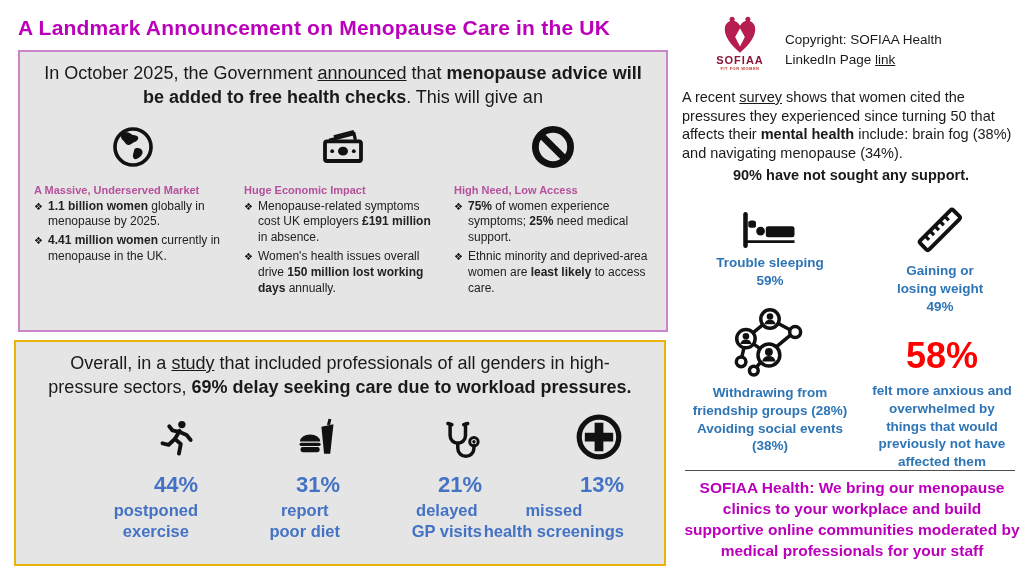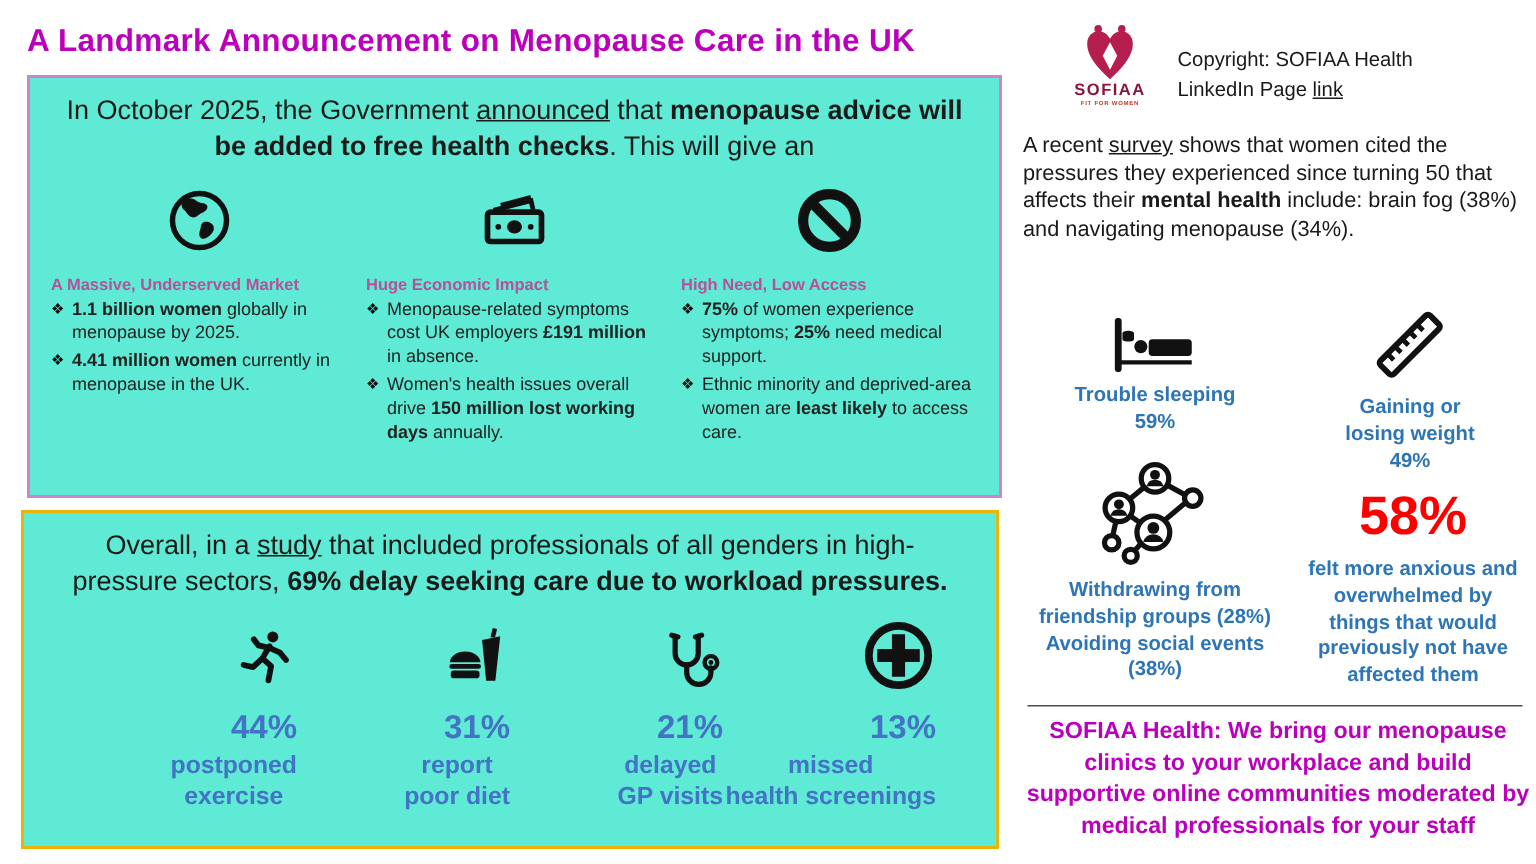--- a/index.html
+++ b/index.html
@@ -9,21 +9,21 @@
     font-family:"Liberation Sans","DejaVu Sans",sans-serif;color:#1f1f1f;
   }
   .seg-b{font-weight:700;}
   .seg-u{text-decoration:underline;}
 
   .title{
     position:absolute;left:18px;top:16px;width:660px;
     font-size:21px;font-weight:700;color:#bb00bb;letter-spacing:.2px;
   }
 
-  .panel{position:absolute;background:#5eead4;}
+  .panel{position:absolute;background:#e5e5e5;}
   .panel1{left:18px;top:50px;width:650px;height:282px;border:2px solid #cc85cb;padding:8px 14px 4px;}
   .panel2{left:14px;top:340px;width:652px;height:226px;border:2px solid #eab308;padding:8px 10px 4px;}
 
   .intro{
     text-align:center;font-size:18px;line-height:1.32;color:#1a1a1a;
     margin:2px auto 0;max-width:600px;
   }
 
   .cols{display:flex;justify-content:space-between;margin-top:8px;}
   .col{width:198px;display:flex;flex-direction:column;}
@@ -47,21 +47,21 @@
   .cp-link{text-decoration:underline;cursor:pointer;}
 
   .r-para{position:absolute;left:2px;top:88px;width:338px;text-align:left;font-size:14.5px;line-height:1.28;color:#1a1a1a;}
   .r-bold1{position:absolute;left:2px;top:167px;width:338px;text-align:center;font-size:14.5px;font-weight:700;color:#1a1a1a;}
   .r-bold2{position:absolute;left:2px;top:187px;width:338px;text-align:center;font-size:14.5px;font-weight:700;color:#1a1a1a;}
 
   .conseq{position:absolute;width:170px;display:flex;flex-direction:column;align-items:center;}
   .c1{left:5px;top:212px;}
   .c2{left:175px;top:204px;}
   .c3{left:0px;top:308px;width:180px;}
-  .c4{left:180px;top:326px;width:164px;}
+  .c4{left:180px;top:338px;width:164px;}
   .c-icon{display:flex;align-items:center;justify-content:center;}
   .c-label{font-size:13.5px;font-weight:700;color:#2e75b6;text-align:center;white-space:pre-line;line-height:1.32;margin-top:6px;}
   .big-pct{font-size:36px;font-weight:700;color:#fe0000;line-height:1;}
   .c4 .c-label{margin-top:8px;}
 
   .r-divider{position:absolute;left:5px;top:470px;width:330px;height:1px;background:#4d4d4d;}
   .r-footer{position:absolute;left:2px;top:478px;width:340px;text-align:center;
     font-size:15.5px;font-weight:700;color:#bb00bb;line-height:1.35;}
 
   svg{display:block;}
@@ -227,20 +227,21 @@
       <div class="logo-brand">SOFIAA</div>
       <div class="logo-tagline">FIT FOR WOMEN</div>
     </div>
 
     <div class="copyright">
       <div>Copyright: SOFIAA Health</div>
       <div><span>LinkedIn Page </span><span class="cp-link">link</span></div>
     </div>
 
     <div class="r-para"><span>A recent </span><span class="seg-u">survey</span><span> shows that women cited the pressures they experienced since turning 50 that affects their </span><span class="seg-b">mental health</span><span> include: brain fog (38%) and navigating menopause (34%).</span></div>
+    <div class="r-bold1">90% have not sought any support.</div>
 
     <div class="conseq c1">
       <div class="c-icon">
         <svg viewBox="0 0 32 20" width="56" height="36">
           <path d="M2 1v18" stroke="#111" stroke-width="2.6" stroke-linecap="round"></path>
           <path fill="#111" d="M3.6 5.6c0-1.4 4.4-1.4 4.4 0v2.2c0 1.2-4.4 1.2-4.4 0z"></path>
           <circle cx="10.6" cy="10.6" r="2.5" fill="#111"></circle>
           <rect x="13.6" y="7.8" width="16.4" height="6.4" rx="1.4" fill="#111"></rect>
           <path d="M2 16.6h28" stroke="#111" stroke-width="1.6"></path>
         </svg>

